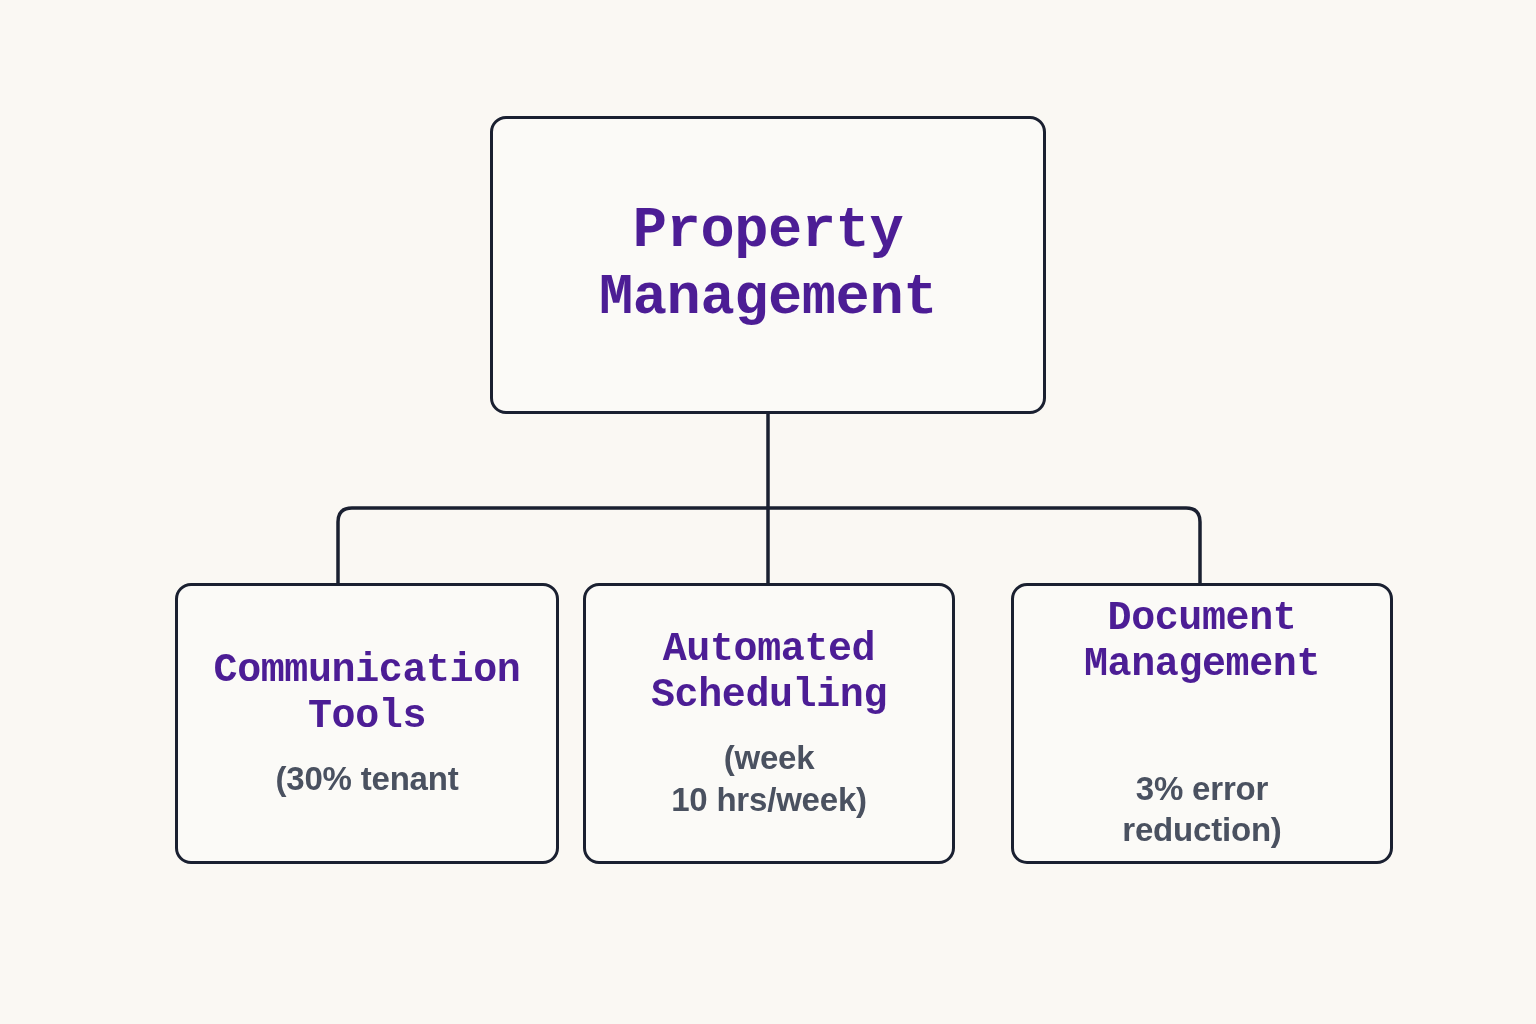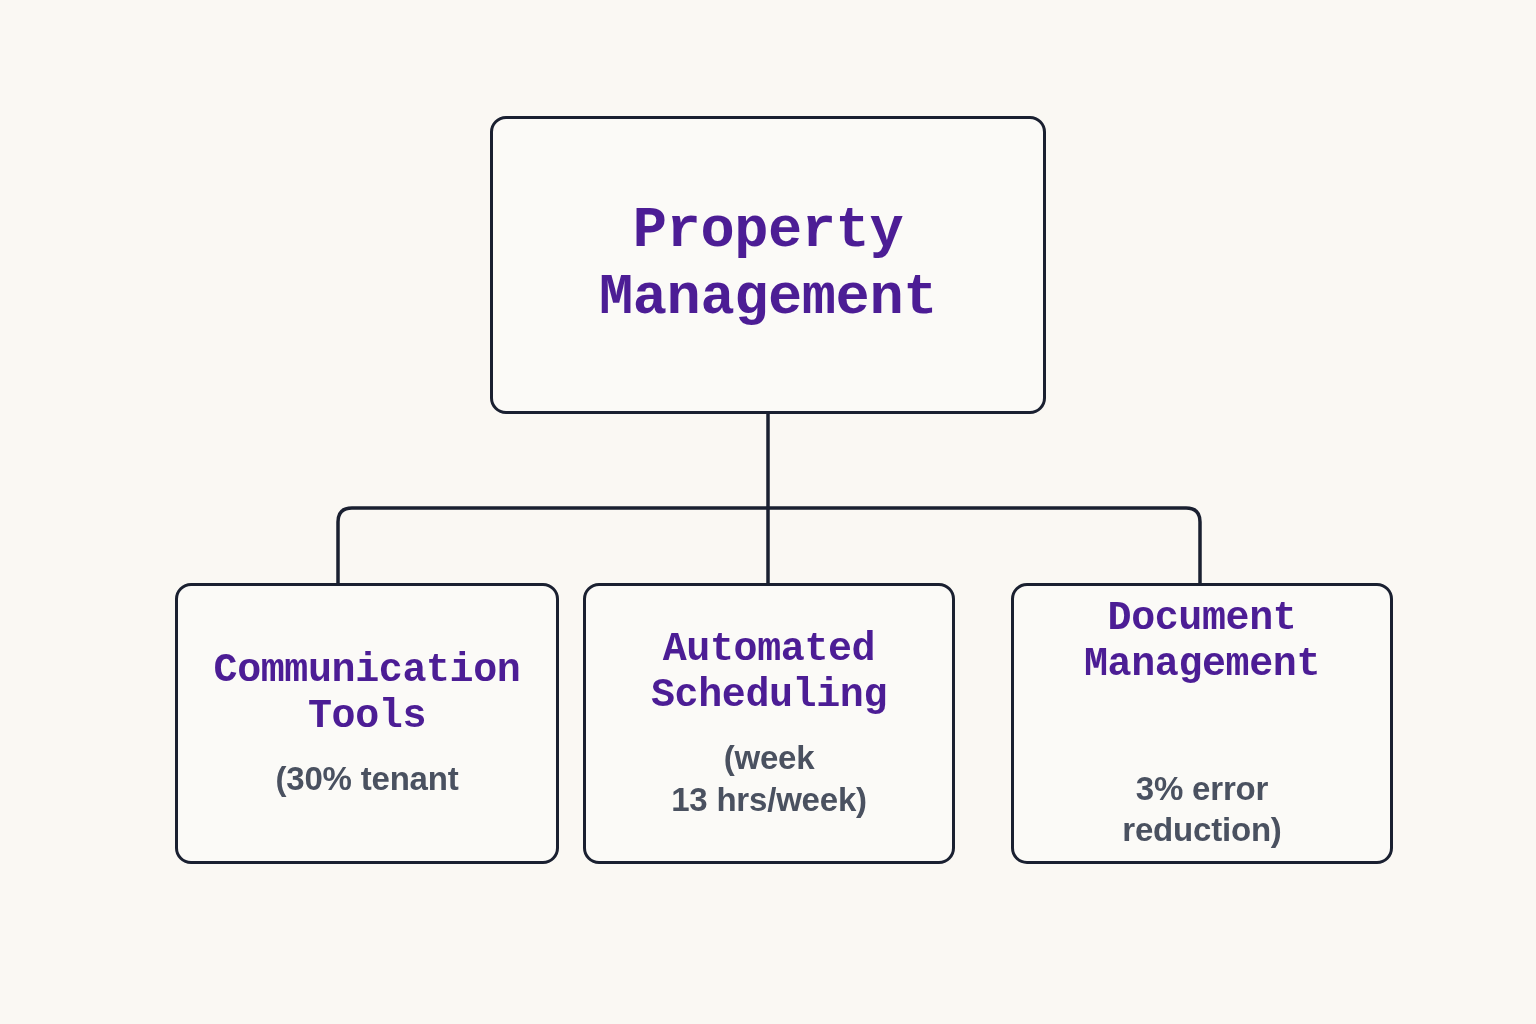--- a/index.html
+++ b/index.html
@@ -127,21 +127,21 @@
     </div>
   </div>
 
   <div class="node node-child" id="node-child-1">
     <div class="node-title">
       <div>Automated</div>
       <div>Scheduling</div>
     </div>
     <div class="node-subtitle">
       <div>(week</div>
-      <div>13 hrs/week)</div>
+      <div>10 hrs/week)</div>
     </div>
   </div>
 
   <div class="node node-child" id="node-child-2">
     <div class="node-title">
       <div>Document</div>
       <div>Management</div>
     </div>
     <div class="node-subtitle">
       <div>3% error</div>

